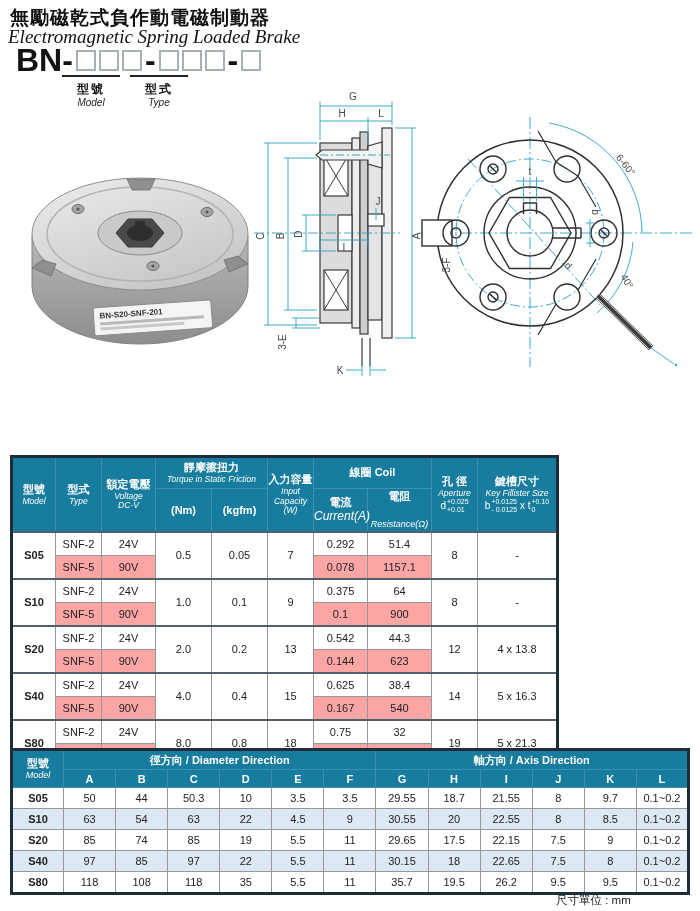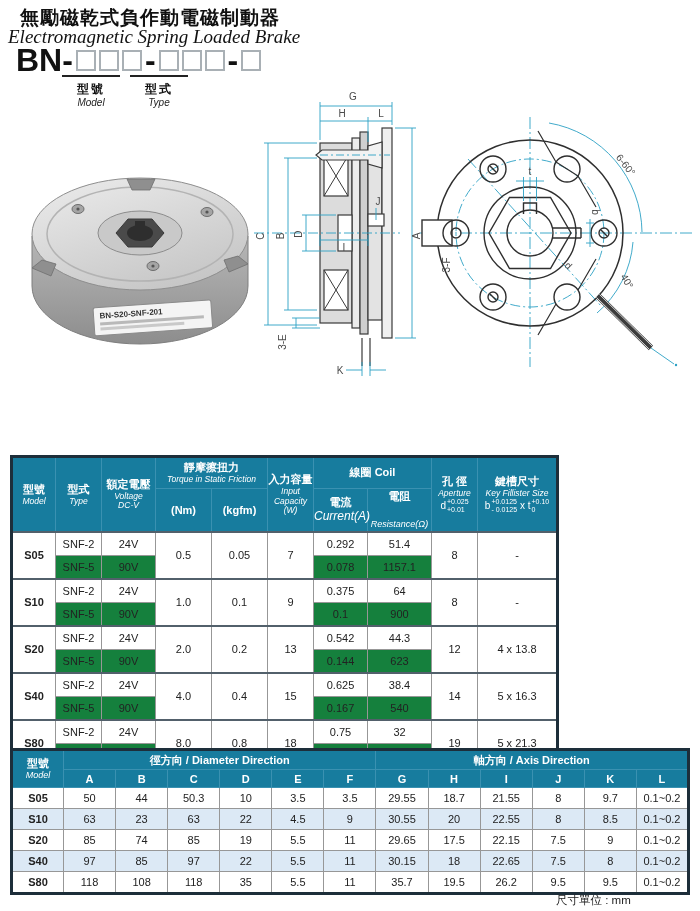--- a/index.html
+++ b/index.html
@@ -1,21 +1,21 @@
 <!DOCTYPE html>
 <html><head>
 <meta charset="utf-8">
 <style>
   html,body{margin:0;padding:0;}
   body{width:700px;height:911px;position:relative;background:#ffffff;
        font-family:"Liberation Sans",sans-serif;color:#111;overflow:hidden;}
   .abs{position:absolute;}
 
   
-  .title-zh{left:20px;top:5px;font-size:19px;font-weight:bold;letter-spacing:1px;}
+  .title-zh{left:10px;top:5px;font-size:19px;font-weight:bold;letter-spacing:1px;}
   .title-en{left:8px;top:26px;font-family:"Liberation Serif",serif;font-size:19px;font-style:italic;}
 
   
   .code-row{left:16px;top:44px;display:flex;align-items:center;}
   .code-prefix,.code-dash{font-size:32px;font-weight:bold;line-height:1;}
   .boxes{display:flex;gap:3px;margin:0 3px;}
   .cbox{width:16px;height:17px;border:2px solid #a9b0b5;background:#fff;}
   .u-line{height:0;border-top:2px solid #222;}
   .code-label{text-align:center;line-height:1.15;}
   .code-label .zh{font-size:12px;font-weight:bold;letter-spacing:2px;}
@@ -28,21 +28,21 @@
   .t1,.t2{position:absolute;font-size:11px;}
   .t1 table,.t2 table{width:100%;border:3px solid #1d2e3a;}
   th{background:#177c9e;color:#fff;font-weight:bold;border:1px solid #3a91b1;
      padding:1px 0;text-align:center;vertical-align:middle;}
   td{border:1px solid #979797;text-align:center;vertical-align:middle;color:#222;
      padding:0;}
   .t1 td{height:22px;}
   .t2 td{height:20px;}
   .en{font-size:8.5px;font-weight:normal;display:block;line-height:1.1;font-style:italic;}
   .zh-h{font-size:11px;display:block;line-height:1.25;}
-  .alt{background:#15803d;}
+  .alt{background:#fca5a5;}
   .grp td{border-top:2px solid #52606b;}
   .tol{display:inline-flex;flex-direction:column;font-size:7px;line-height:1.1;
        vertical-align:middle;text-align:left;margin-left:1px;}
   .mono-b{font-weight:bold;}
   .t2 tbody tr:nth-child(even) td{background:#dce9f5;}
   .t2 tbody td:first-child{font-weight:bold;}
   .dimnote{left:556px;top:893px;font-size:11.5px;color:#222;}
 
   svg text{font-family:"Liberation Sans",sans-serif;}
 </style>
@@ -466,21 +466,21 @@
       <td>29.55</td>
       <td>18.7</td>
       <td>21.55</td>
       <td>8</td>
       <td>9.7</td>
       <td>0.1~0.2</td>
     </tr>
     <tr>
       <td>S10</td>
       <td>63</td>
-      <td>23</td>
+      <td>54</td>
       <td>63</td>
       <td>22</td>
       <td>4.5</td>
       <td>9</td>
       <td>30.55</td>
       <td>20</td>
       <td>22.55</td>
       <td>8</td>
       <td>8.5</td>
       <td>0.1~0.2</td>

